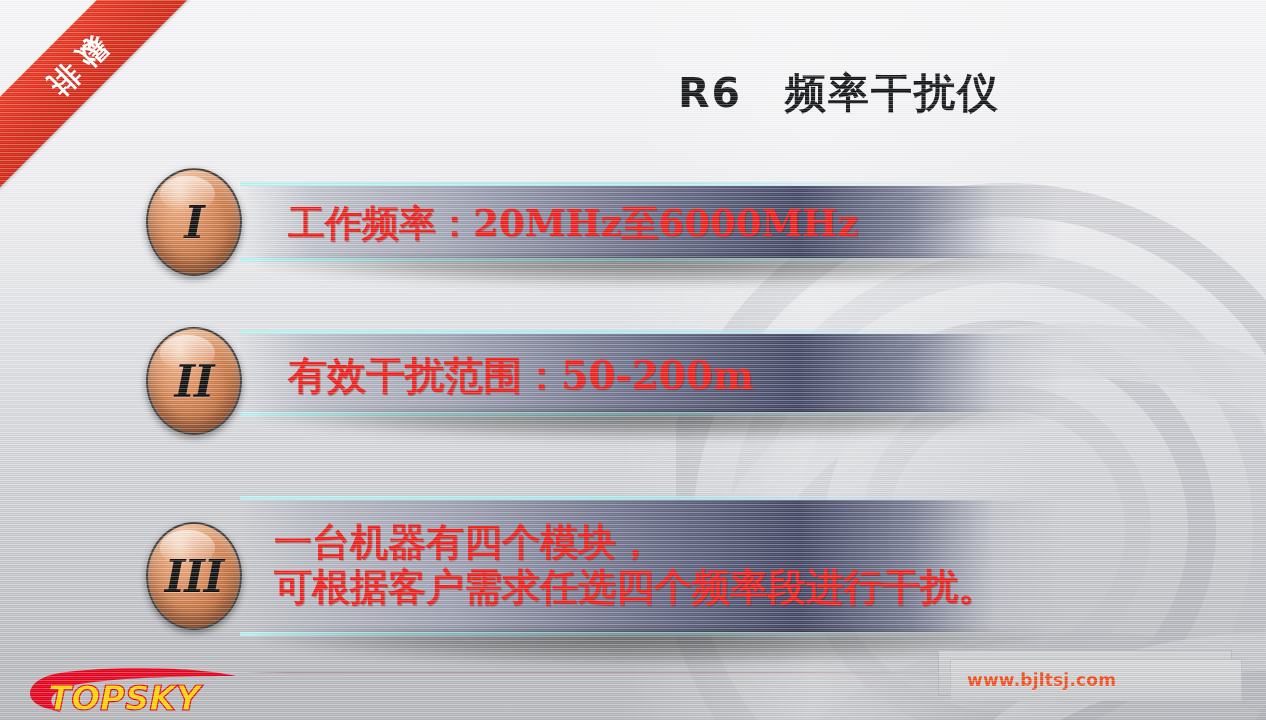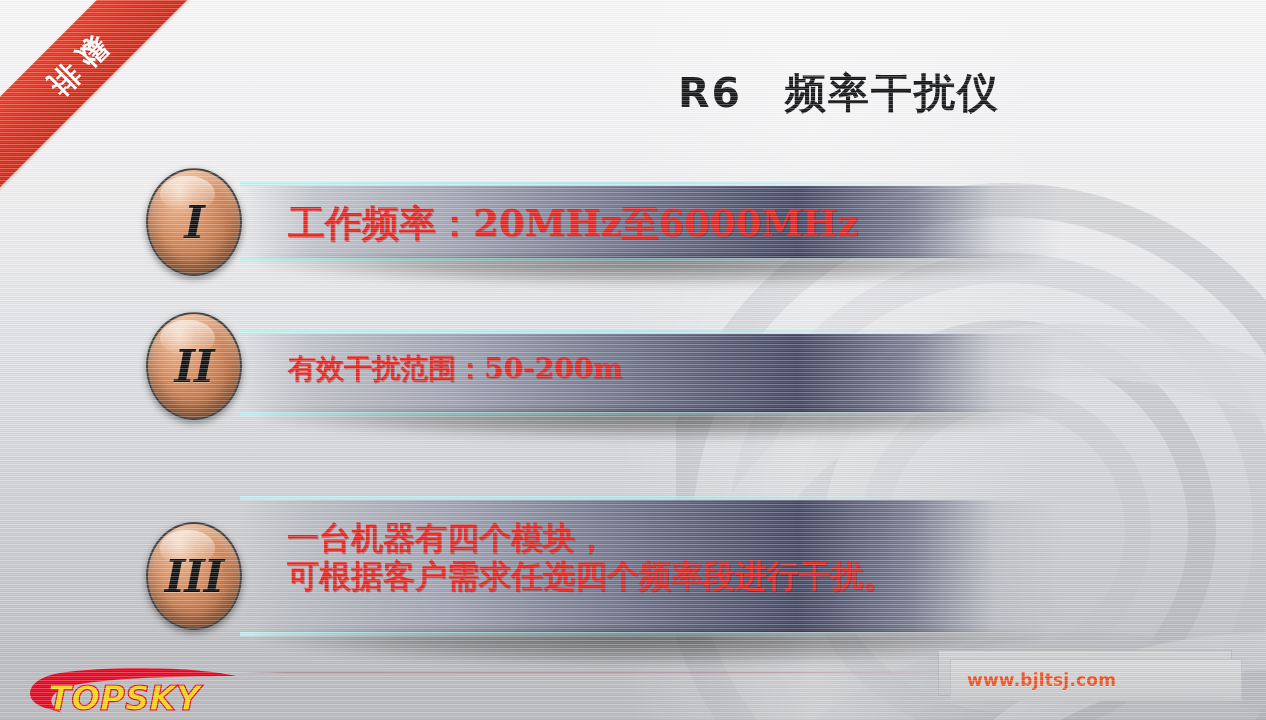--- a/index.html
+++ b/index.html
@@ -164,27 +164,27 @@
   }
 
   
   #row1 .bar{top:186px;height:72px;}
   #row1 .bar-shadow{top:258px;}
   #badge1{left:146px;top:168px;}
   #text1{left:278px;top:202px;font-size:37px;}
 
   #row2 .bar{top:334px;height:78px;}
   #row2 .bar-shadow{top:412px;}
-  #badge2{left:146px;top:312px;}
-  #text2{left:278px;top:352px;font-size:28px;}
+  #badge2{left:146px;top:327px;}
+  #text2{left:278px;top:352px;font-size:39px;}
 
   #row3 .bar{top:500px;height:132px;}
   #row3 .bar-shadow{top:632px;height:34px;}
   #badge3{left:146px;top:522px;}
-  #text3{left:277px;top:520px;font-size:32px;}
+  #text3{left:264px;top:520px;font-size:38px;}
 
   #divider{
     position:absolute;left:243px;top:672px;width:700px;height:1px;
     background:linear-gradient(to right,rgba(140,70,80,0) 0%,rgba(128,72,82,.75) 6%,rgba(130,80,90,.7) 75%,rgba(150,110,118,.15) 100%);
     z-index:18;
   }
 
   
   #logo{position:absolute;left:14px;top:663px;width:232px;height:57px;z-index:32;}
   

